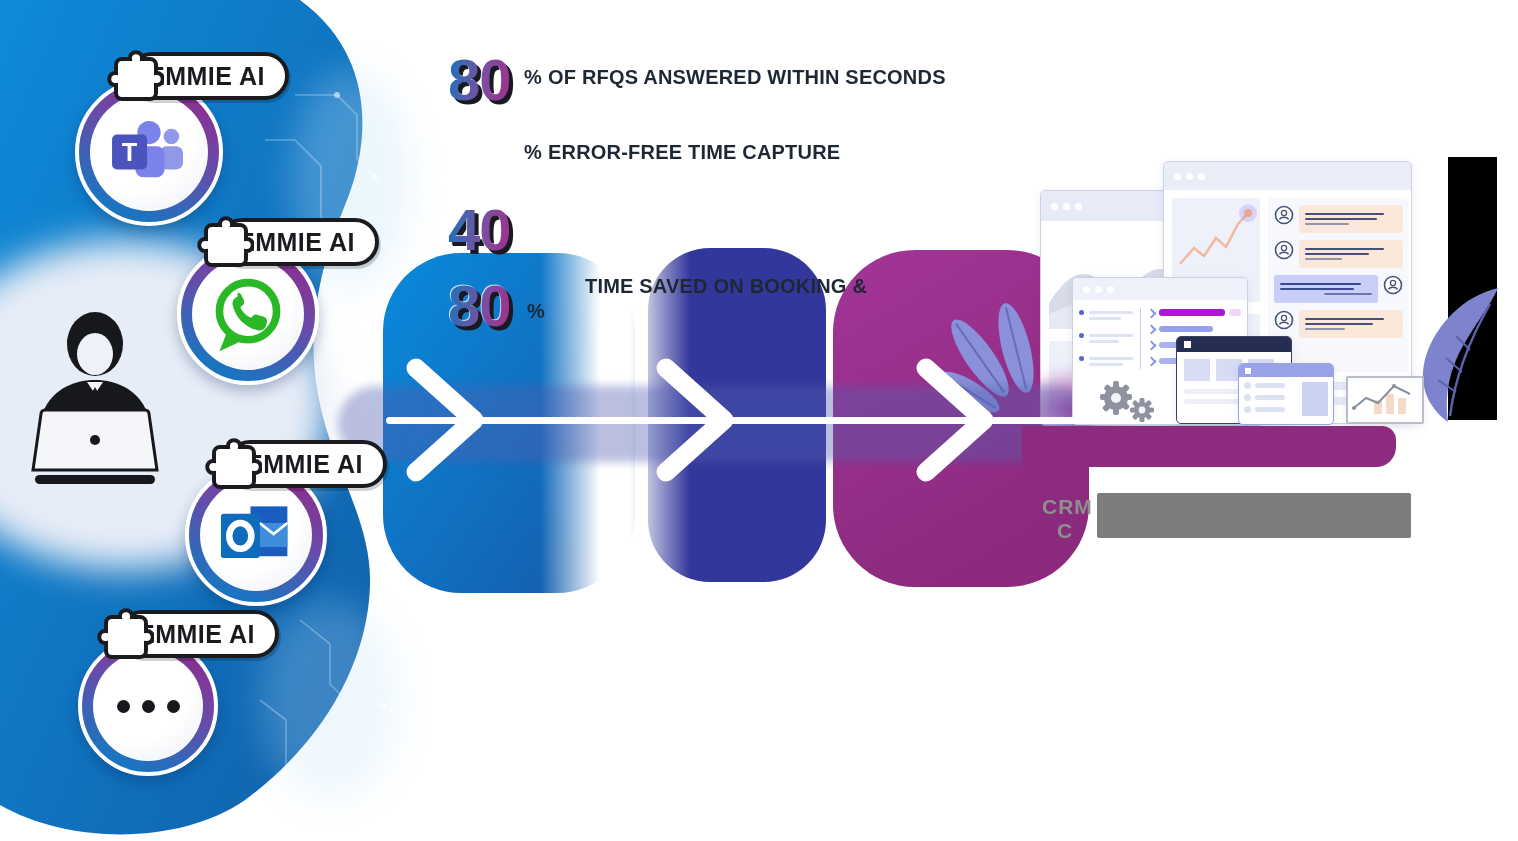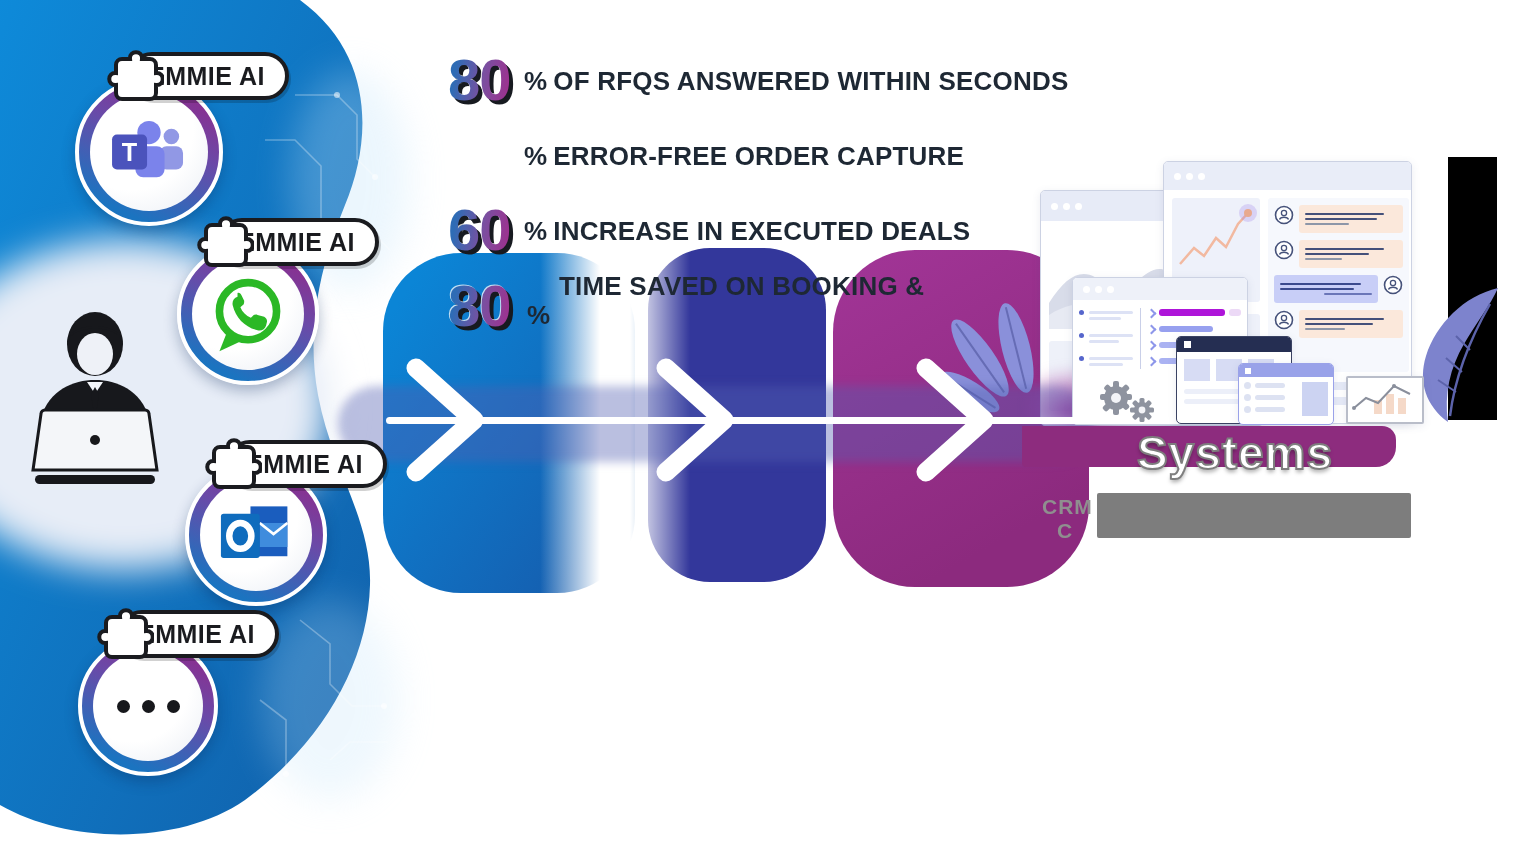--- a/index.html
+++ b/index.html
@@ -23,21 +23,21 @@
   #flow-band{left:338px;top:386px;width:756px;height:76px;border-radius:40px;
     background:rgba(82,96,178,.40);filter:blur(5px);z-index:4;}
   #flow-line{left:386px;top:417px;width:872px;height:7px;background:#fff;border-radius:4px;z-index:5;}
   .chevron{z-index:5;}
 
   
   .stat-num{position:absolute;font-size:58px;font-weight:bold;letter-spacing:-1px;z-index:7;
     background:linear-gradient(100deg,#2e6cb5 15%,#7a4fa0 55%,#9c3390 90%);
     -webkit-background-clip:text;background-clip:text;color:transparent;
     filter:drop-shadow(-1px -1px 0 rgba(255,255,255,.75)) drop-shadow(4px 4px 0 #171a20);}
-  .stat-cap{position:absolute;font-size:26px;font-weight:bold;color:#1e2834;letter-spacing:.2px;z-index:7;white-space:nowrap;}
+  .stat-cap{position:absolute;font-size:20px;font-weight:bold;color:#1e2834;letter-spacing:.2px;z-index:7;white-space:nowrap;}
   .stat-cap .unit{margin-right:6px;}
   #cap4{line-height:31px;}
 
   
   .badge-circle{position:absolute;border-radius:50%;z-index:6;border:4px solid #fff;
     background:linear-gradient(205deg,#8a2f8f 12%,#6a4aa8 42%,#1b74c0 85%);
     box-shadow:0 6px 14px rgba(10,40,90,.30);display:flex;align-items:center;justify-content:center;}
   .badge-inner{width:calc(100% - 22px);height:calc(100% - 22px);border-radius:50%;
     background:radial-gradient(circle at 35% 30%,#ffffff 55%,#e9edf4 100%);
     display:flex;align-items:center;justify-content:center;}
@@ -145,31 +145,28 @@
   <svg class="abs chevron" style="left:912px;top:358px;" width="90" height="130" viewBox="0 0 90 130">
     <polyline points="14,10 72,62 14,114" fill="none" stroke="#fff" stroke-width="19" stroke-linecap="round" stroke-linejoin="round"></polyline>
   </svg>
 
   <div class="stat-num" style="left:448px;top:46px;">80</div>
   <div class="stat-cap" style="left:524px;top:66px;">
     <span class="unit">%</span><span>OF RFQS ANSWERED WITHIN SECONDS</span>
   </div>
 
   <div class="stat-cap" style="left:524px;top:141px;">
-    <span class="unit">%</span><span>ERROR-FREE ORDER CAPTURE</span>
-  </div>
-
-  <div class="stat-num" style="left:448px;top:196px;">60</div>
-  <div class="stat-cap" style="left:524px;top:216px;">
-    <span class="unit">%</span><span>INCREASE IN EXECUTED DEALS</span>
-  </div>
+    <span class="unit">%</span><span>ERROR-FREE TIME CAPTURE</span>
+  </div>
+
+  <div class="stat-num" style="left:448px;top:196px;">40</div>
 
   <div class="stat-num" style="left:448px;top:272px;">80</div>
   <div class="stat-cap" style="left:527px;top:300px;">%</div>
-  <div class="stat-cap" id="cap4" style="left:559px;top:271px;">
+  <div class="stat-cap" id="cap4" style="left:585px;top:271px;">
     <div>TIME SAVED ON BOOKING &amp;</div>
   </div>
 
   <div class="badge-circle" style="left:75px;top:78px;width:140px;height:140px;">
     <div class="badge-inner">
       <svg width="78" height="70" viewBox="0 0 80 72">
         <circle cx="63" cy="20" r="8" fill="#9198e5"></circle>
         <rect x="51" y="30" width="24" height="24" rx="7" fill="#9198e5"></rect>
         <circle cx="40" cy="16" r="12" fill="#7b83eb"></circle>
         <rect x="26" y="30" width="30" height="32" rx="8" fill="#7b83eb"></rect>
@@ -466,19 +463,18 @@
       </g>
   </svg>
 
   <svg class="abs" style="left:1398px;top:280px;z-index:4;" width="108" height="148" viewBox="0 0 108 148">
     <path d="M100 8 C66 16 38 44 28 76 C20 102 28 126 50 142 C46 114 52 88 66 64 C80 40 92 26 100 8 Z" fill="#7d83cd"></path>
     <path d="M52 136 C56 104 68 66 92 24" stroke="#5c63ab" stroke-width="2.5" fill="none"></path>
     <path d="M58 112 L40 100 M64 92 L48 78 M72 70 L58 56" stroke="#5c63ab" stroke-width="2" fill="none"></path>
   </svg>
 
   <div class="abs" id="banner"></div>
-  <div class="abs" id="systems-title">Systems</div>
   <div class="abs" id="white-card"></div>
   <div class="gray-partial" style="left:1042px;top:495px;">CRM</div>
   <div class="gray-partial" style="left:1057px;top:519px;">C</div>
   <div class="abs" id="gray-bar"></div>
 
 </div>
 
 </body></html>

